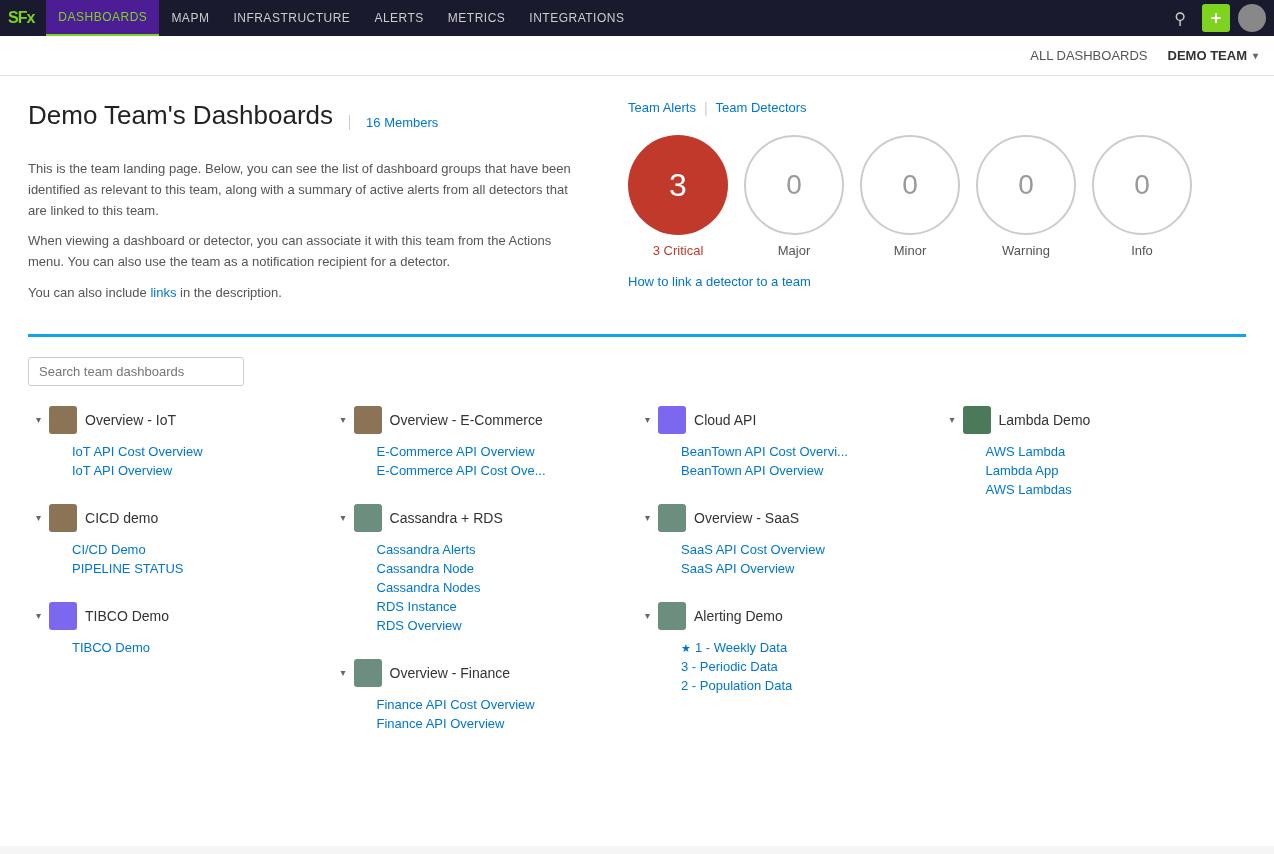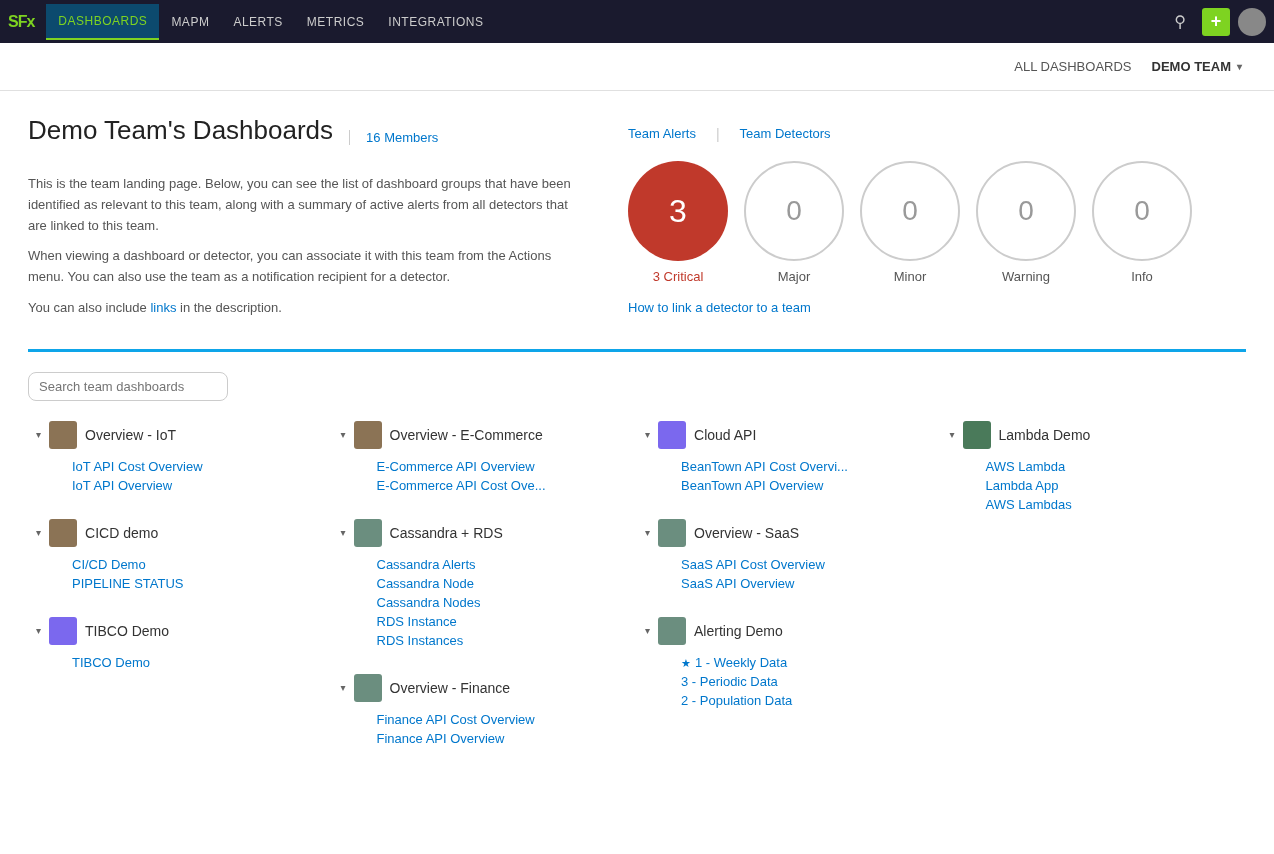--- a/index.html
+++ b/index.html
@@ -3,21 +3,21 @@
   <meta charset="utf-8">
   <style>
     * { box-sizing: border-box; margin: 0; padding: 0; }
     body { font-family: -apple-system, BlinkMacSystemFont, 'Segoe UI', Arial, sans-serif; font-size: 14px; background: #f5f5f5; color: #333; }
 
     
     .topnav {
       background: #1a1a2e;
       display: flex;
       align-items: center;
-      height: 43px;
+      height: 36px;
       padding: 0 8px;
       gap: 4px;
     }
     .topnav .logo {
       color: #7ed321;
       font-weight: bold;
       font-size: 16px;
       letter-spacing: -1px;
       margin-right: 8px;
     }
@@ -27,21 +27,21 @@
       font-weight: 500;
       padding: 0 12px;
       height: 36px;
       display: flex;
       align-items: center;
       cursor: pointer;
       letter-spacing: 0.5px;
       text-transform: uppercase;
     }
     .nav-item.active {
-      background: #0c4a6e;
+      background: #4c1d95;
       color: #7ed321;
       border-bottom: 2px solid #7ed321;
     }
     .nav-right {
       margin-left: auto;
       display: flex;
       align-items: center;
       gap: 8px;
     }
     .nav-icon {
@@ -66,25 +66,25 @@
       height: 28px;
       border-radius: 50%;
       background: #888;
       cursor: pointer;
     }
 
     
     .subheader {
       background: #fff;
       border-bottom: 1px solid #e0e0e0;
-      height: 48px;
+      height: 40px;
       display: flex;
       align-items: center;
       justify-content: flex-end;
-      padding: 0 24px;
+      padding: 0 8px;
       gap: 0;
     }
     .subheader-link {
       color: #555;
       font-size: 13px;
       cursor: pointer;
       padding: 0 12px;
     }
     .subheader-team {
       display: flex;
@@ -143,23 +143,22 @@
     .hero-title-row {
       display: flex;
       align-items: center;
       margin-bottom: 14px;
     }
 
     
     .alerts-panel { flex: 0 0 auto; min-width: 520px; }
     .alerts-tabs {
       display: flex;
-      gap: 20px;
+      gap: 8px;
       margin-bottom: 16px;
-      margin-top: 11px;
     }
     .alerts-tab {
       color: #0077cc;
       font-size: 13px;
       cursor: pointer;
       padding-bottom: 2px;
       border-bottom: 2px solid transparent;
     }
     .tab-divider { color: #ccc; }
 
@@ -206,24 +205,24 @@
       color: #0077cc;
       font-size: 13px;
       cursor: pointer;
     }
 
     
     .search-bar {
       margin-bottom: 20px;
     }
     .search-input {
-      width: 200px;
+      width: 216px;
       padding: 6px 10px;
       border: 1px solid #ccc;
-      border-radius: 8px;
+      border-radius: 3px;
       font-size: 13px;
       color: #555;
       outline: none;
     }
 
     
     .dash-grid {
       display: grid;
       grid-template-columns: repeat(4, 1fr);
       gap: 0 0;
@@ -267,20 +266,21 @@
     }
   </style>
 </head>
 <body>
 
 <nav class="topnav">
   <span class="logo">SFx</span>
   <div id="nav-items" style="display: flex;">
       <div class="nav-item active">DASHBOARDS</div>
       <div class="nav-item">μAPM</div>
+      <div class="nav-item">INFRASTRUCTURE</div>
       <div class="nav-item">ALERTS</div>
       <div class="nav-item">METRICS</div>
       <div class="nav-item">INTEGRATIONS</div>
     </div>
   <div class="nav-right">
     <div class="nav-icon">⚲</div>
     <div class="nav-icon plus">+</div>
     <div class="nav-avatar"></div>
   </div>
 </nav>
@@ -395,21 +395,21 @@
           <div class="dash-group-header">
             <span class="dash-chevron">▾</span>
             <div class="dash-icon" style="background: rgb(107, 142, 127);"></div>
             <span class="dash-group-name">Cassandra + RDS</span>
           </div>
           <div class="dash-items">
             <a class="dash-item">Cassandra Alerts</a>
             <a class="dash-item">Cassandra Node</a>
             <a class="dash-item">Cassandra Nodes</a>
             <a class="dash-item">RDS Instance</a>
-            <a class="dash-item">RDS Instances</a>
+            <a class="dash-item">RDS Overview</a>
           </div>
         </div>
         <div class="dash-group">
           <div class="dash-group-header">
             <span class="dash-chevron">▾</span>
             <div class="dash-icon" style="background: rgb(107, 142, 127);"></div>
             <span class="dash-group-name">Overview - Finance</span>
           </div>
           <div class="dash-items">
             <a class="dash-item">Finance API Cost Overview</a>

